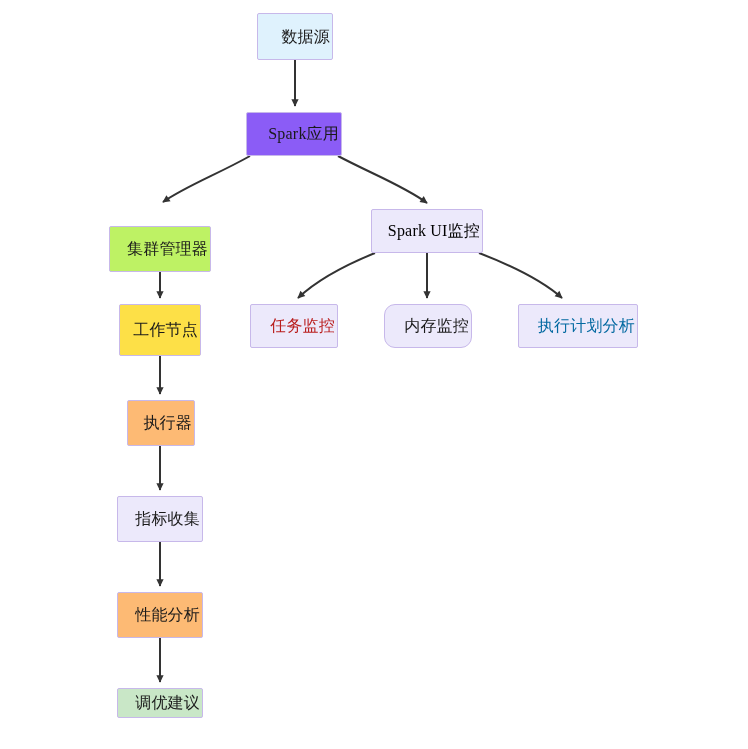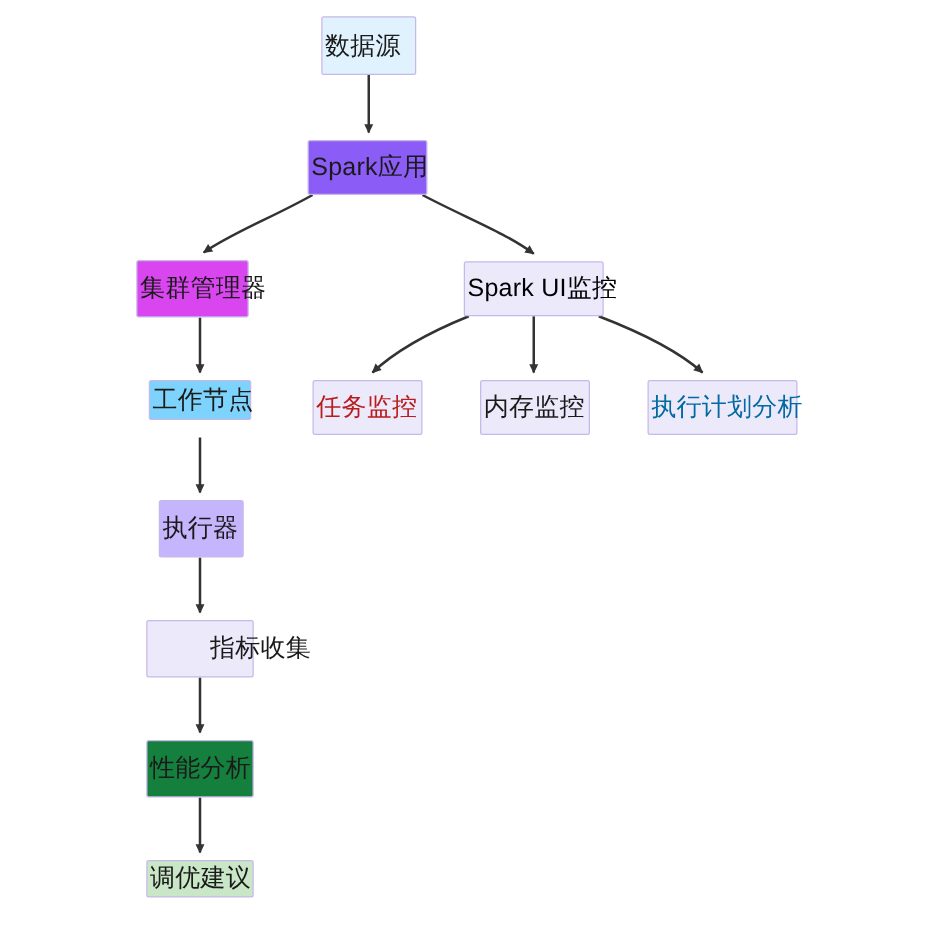--- a/index.html
+++ b/index.html
@@ -26,30 +26,31 @@
     top: 0;
     width: 748px;
     height: 749px;
     pointer-events: none;
   }
   .node {
     position: absolute;
     box-sizing: border-box;
     display: flex;
     align-items: center;
-    justify-content: flex-start;
+    justify-content: flex-end;
     border: 1px solid #c7b8ea;
     border-radius: 2px;
     background: #ece9fb;
     color: #1a1a1a;
-    font-size: 20px;
+    font-size: 16px;
     line-height: 1;
     letter-spacing: 0.2px;
     white-space: nowrap;
     z-index: 2;
+    font-family: Liberation Serif, serif;
   }
   .node.fill-cyan {
     background: #dff2fd;
   }
   .node.fill-green {
     background: #c9e7c7;
   }
   .node-label {
     display: block;
     padding: 0 2px;
@@ -81,45 +82,45 @@
       </g>
   </svg>
 
   <div id="node-layer">
       <div class="node fill-cyan" style="left: 257px; top: 13px; width: 76px; height: 47px; background: rgb(223, 242, 253); border-color: rgb(199, 184, 234); color: rgb(26, 26, 26);">
         <span class="node-label">数据源</span>
       </div>
       <div class="node" style="left: 246px; top: 112px; width: 96px; height: 44px; background: #8b5cf6; border-color: rgb(199, 184, 234); color: rgb(26, 26, 26);">
         <span class="node-label">Spark应用</span>
       </div>
-      <div class="node" style="left: 109px; top: 208px; width: 90px; height: 46px; background: #d946ef; border-color: rgb(199, 184, 234); color: rgb(26, 26, 26);">
+      <div class="node" style="left: 109px; top: 226px; width: 102px; height: 46px; background: #bef264; border-color: rgb(199, 184, 234); color: rgb(26, 26, 26);">
         <span class="node-label">集群管理器</span>
       </div>
       <div class="node" style="left: 371px; top: 209px; width: 112px; height: 44px; background: rgb(236, 233, 251); border-color: rgb(199, 184, 234); color: #000000;">
         <span class="node-label">Spark UI监控</span>
       </div>
-      <div class="node" style="left: 119px; top: 304px; width: 82px; height: 32px; background: #7dd3fc; border-color: rgb(199, 184, 234); color: rgb(26, 26, 26);">
+      <div class="node" style="left: 119px; top: 304px; width: 82px; height: 52px; background: #fde047; border-color: rgb(199, 184, 234); color: rgb(26, 26, 26);">
         <span class="node-label">工作节点</span>
       </div>
       <div class="node" style="left: 250px; top: 304px; width: 88px; height: 44px; background: rgb(236, 233, 251); border-color: rgb(199, 184, 234); color: #b91c1c;">
         <span class="node-label">任务监控</span>
       </div>
-      <div class="node" style="left: 384px; top: 304px; width: 88px; height: 44px; background: rgb(236, 233, 251); border-color: rgb(199, 184, 234); color: rgb(26, 26, 26);">
+      <div class="node" style="left: 384px; top: 304px; width: 88px; height: 44px; background: rgb(236, 233, 251); border-color: rgb(199, 184, 234); color: rgb(26, 26, 26); border-radius: 11px;">
         <span class="node-label">内存监控</span>
       </div>
       <div class="node" style="left: 518px; top: 304px; width: 120px; height: 44px; background: rgb(236, 233, 251); border-color: rgb(199, 184, 234); color: #0369a1;">
         <span class="node-label">执行计划分析</span>
       </div>
-      <div class="node" style="left: 127px; top: 400px; width: 68px; height: 46px; background: #c4b5fd; border-color: rgb(199, 184, 234); color: rgb(26, 26, 26);">
+      <div class="node" style="left: 127px; top: 400px; width: 68px; height: 46px; background: #fdba74; border-color: rgb(199, 184, 234); color: rgb(26, 26, 26);">
         <span class="node-label">执行器</span>
       </div>
       <div class="node" style="left: 117px; top: 496px; width: 86px; height: 46px; background: rgb(236, 233, 251); border-color: rgb(199, 184, 234); color: rgb(26, 26, 26); padding-left: 48px;">
         <span class="node-label">指标收集</span>
       </div>
-      <div class="node" style="left: 117px; top: 592px; width: 86px; height: 46px; background: #15803d; border-color: rgb(199, 184, 234); color: rgb(26, 26, 26);">
+      <div class="node" style="left: 117px; top: 592px; width: 86px; height: 46px; background: #fdba74; border-color: rgb(199, 184, 234); color: rgb(26, 26, 26);">
         <span class="node-label">性能分析</span>
       </div>
       <div class="node fill-green" style="left: 117px; top: 688px; width: 86px; height: 30px; background: rgb(201, 231, 199); border-color: rgb(199, 184, 234); color: rgb(26, 26, 26);">
         <span class="node-label">调优建议</span>
       </div>
     </div>
 
 </div>
 
 </body></html>

